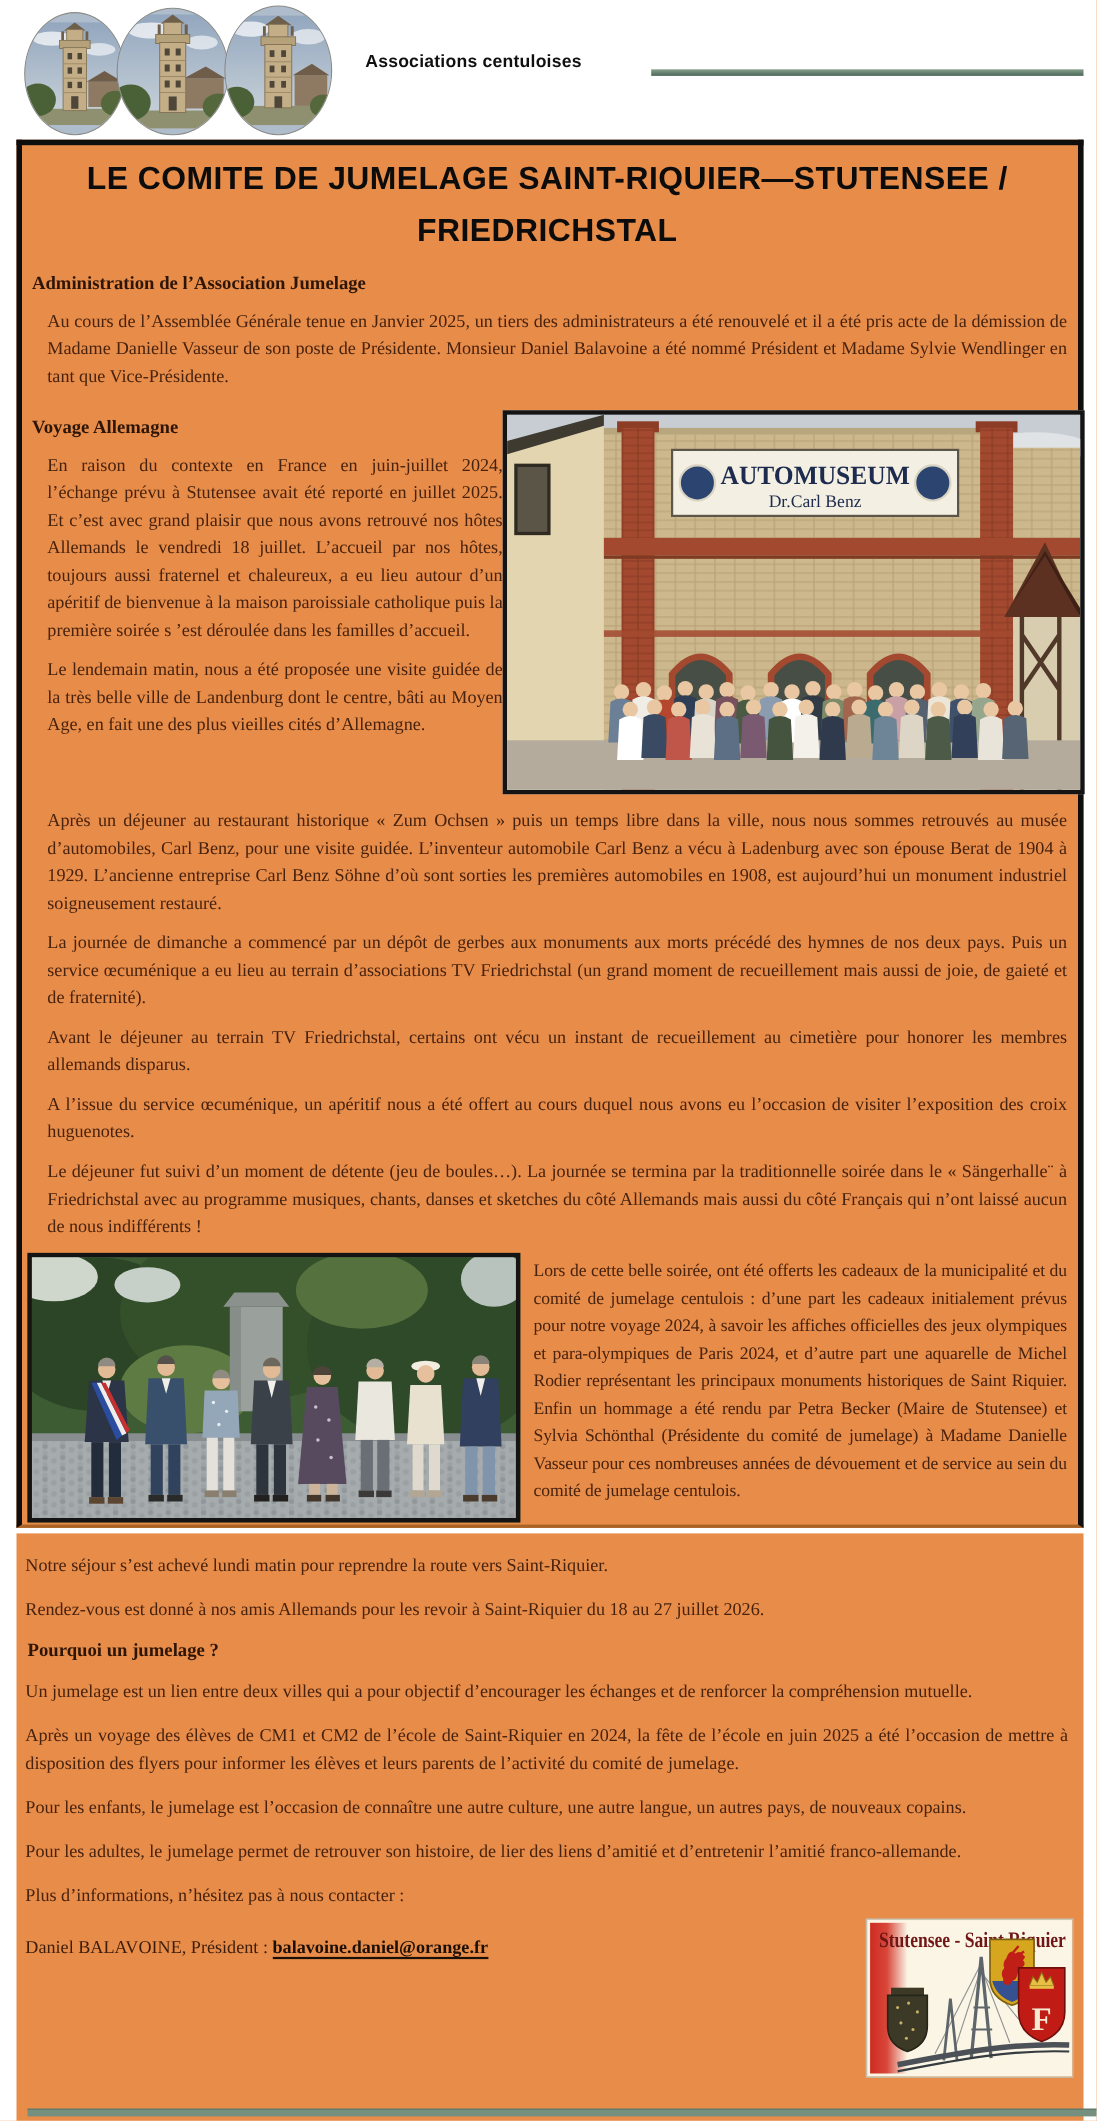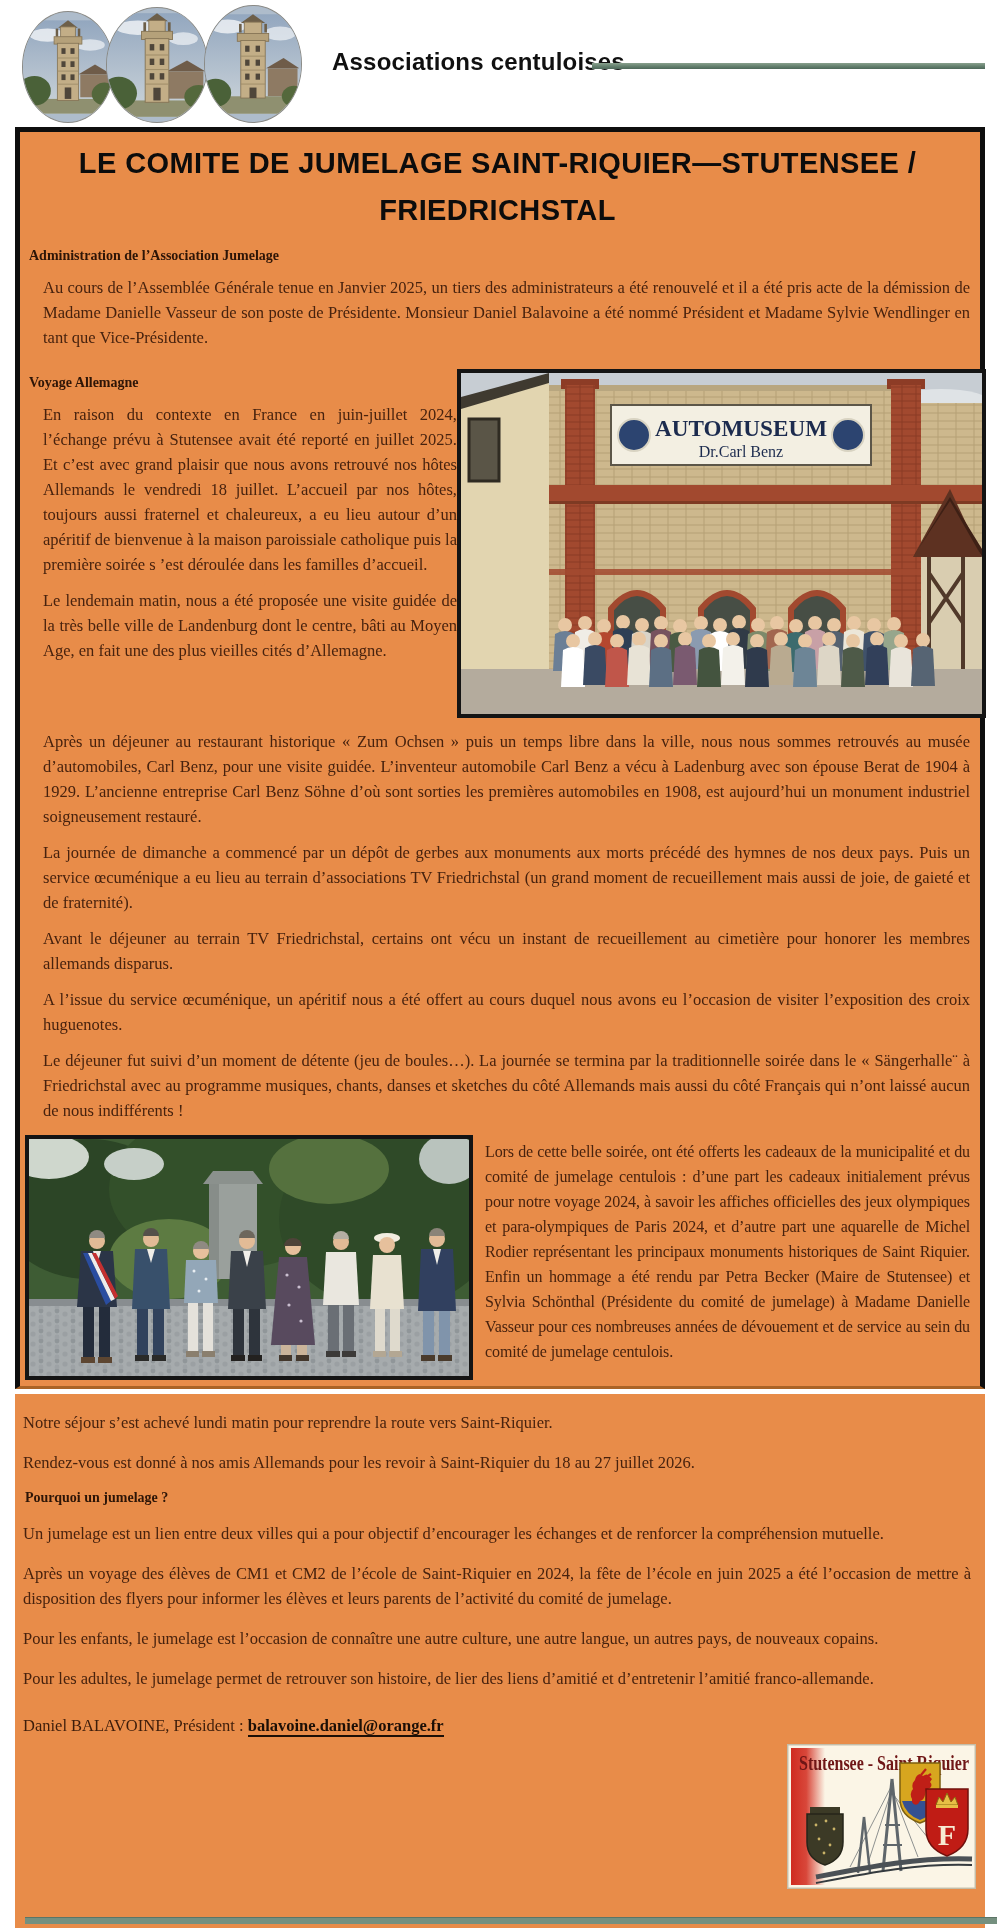--- a/index.html
+++ b/index.html
@@ -8,36 +8,36 @@
   .page{position:absolute;inset:0;overflow:hidden;}
 
   
   .ovals{position:absolute;left:22px;top:5px;width:280px;height:118px;}
   .oval{position:absolute;border-radius:50%;overflow:hidden;border:1px solid #8a8a86;background:#aebccb;}
   .oval svg{width:100%;height:100%;display:block;}
   .oval.o1{left:0;top:6px;width:90px;height:110px;z-index:1;}
   .oval.o2{left:84px;top:2px;width:100px;height:114px;z-index:2;}
   .oval.o3{left:182px;top:0;width:96px;height:116px;z-index:3;}
   .assoc-label{position:absolute;left:332px;top:48px;font-family:"Liberation Sans","DejaVu Sans",sans-serif;
-               font-weight:bold;font-size:24px;color:#101010;letter-spacing:.2px;}
+               font-weight:bold;font-size:16px;color:#101010;letter-spacing:.2px;}
   .assoc-line{position:absolute;left:592px;top:63px;width:393px;height:6px;
               background:linear-gradient(#8aa18e,#64806e 55%,#4d685a);}
 
   
   .box1{position:absolute;left:15px;top:127px;width:970px;height:1262px;box-sizing:border-box;
         background:#e88c49;border:5px solid #0e0e0e;border-bottom:3px solid #aa6326;
         padding:2px 10px 0 5px;}
   .box2{position:absolute;left:15px;top:1394px;width:970px;height:644px;box-sizing:border-box;
         background:#e88c49;border-bottom:9px solid #000000;padding:1px 14px 0 6px;}
   .footer-green{position:absolute;left:25px;top:1917px;width:972px;height:6px;
                 background:#75907f;border-top:1px solid #5b7566;}
 
   .title{font-family:"Liberation Sans","DejaVu Sans",sans-serif;font-weight:bold;
          font-size:29px;line-height:47px;color:#0c0c0c;text-align:center;margin-top:6px;letter-spacing:.4px;}
-  h3.subhead{font-size:14px;color:#2d1507;margin:14px 0 0 4px;font-weight:bold;}
+  h3.subhead{font-size:17px;color:#2d1507;margin:14px 0 0 4px;font-weight:bold;}
   .box1 p, .box2 p{font-size:16.5px;line-height:25px;color:#47220e;text-align:justify;
         margin:11px 0 11px 18px;}
   .box2 p{margin:15px 0 15px 2px;}
   .email{font-weight:bold;color:#1c0f06;border-bottom:2px solid #1c0f06;}
 
   .voyage-row{display:flex;margin-top:0;}
   .voyage-left{width:432px;flex:none;}
   .photo1{flex:none;margin-left:auto;width:521px;height:341px;border:4px solid #141414;
           background:#c7cdd3;margin-top:8px;}
   .photo1 svg,.photo2 svg{display:block;width:100%;height:100%;}
@@ -403,20 +403,21 @@
   </div>
 
   <div class="box2">
     <p>Notre séjour s’est achevé lundi matin pour reprendre la route vers Saint-Riquier.</p>
     <p>Rendez-vous est donné à nos amis Allemands pour les revoir à Saint-Riquier du 18 au 27 juillet 2026.</p>
     <h3 class="subhead">Pourquoi un jumelage ?</h3>
     <p>Un jumelage est un lien entre deux villes qui a pour objectif d’encourager les échanges et de renforcer la compréhension mutuelle.</p>
     <p>Après un voyage des élèves de CM1 et CM2 de l’école de Saint-Riquier en 2024, la fête de l’école en juin 2025 a été l’occasion de mettre à disposition des flyers pour informer les élèves et leurs parents de l’activité du comité de jumelage.</p>
     <p>Pour les enfants, le jumelage est l’occasion de connaître une autre culture, une autre langue, un autres pays, de nouveaux copains.</p>
     <p>Pour les adultes, le jumelage permet de retrouver son histoire, de lier des liens d’amitié et d’entretenir l’amitié franco-allemande.</p>
+    <p>Plus d’informations, n’hésitez pas à nous contacter :</p>
     <div class="contact-line">
       <span>Daniel BALAVOINE, Président : </span><span class="email">balavoine.daniel@orange.fr</span>
     </div>
   </div>
 
   <div class="logo">
     <svg viewBox="0 0 187 143">
       <defs>
         <linearGradient id="rg" x1="0" y1="0" x2="1" y2="0">
           <stop offset="0" stop-color="#cf2b20"></stop>

